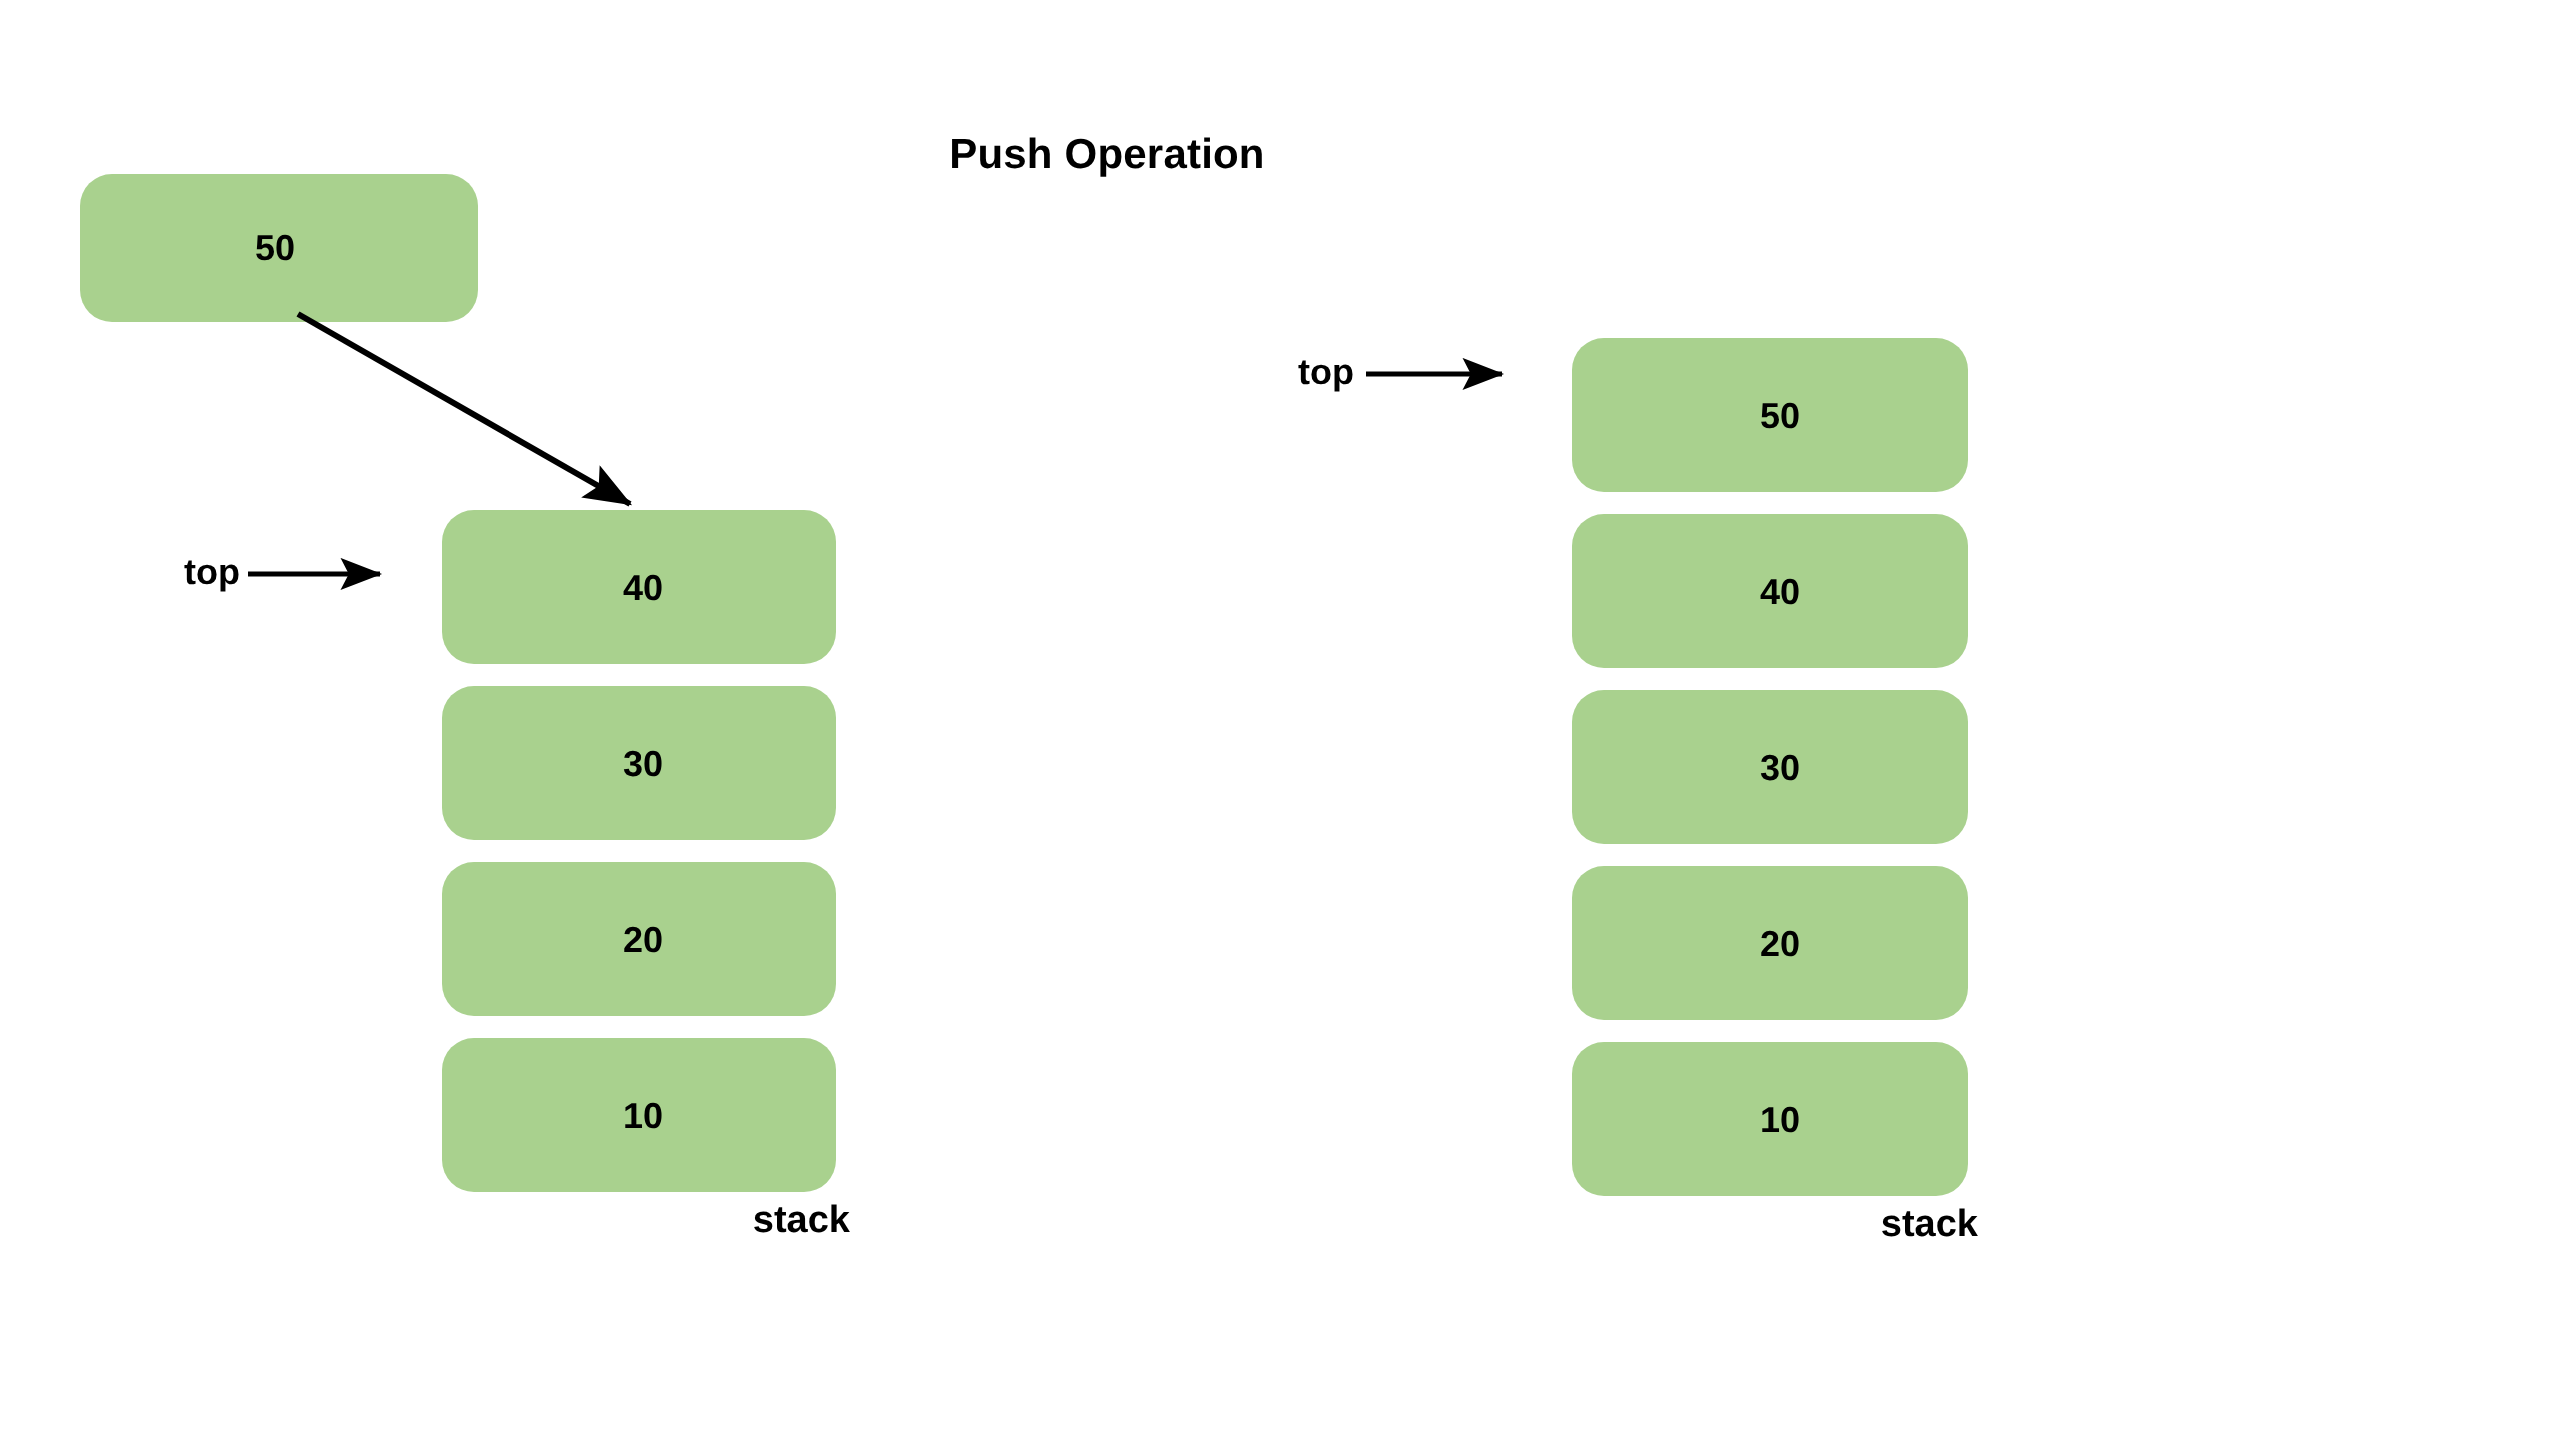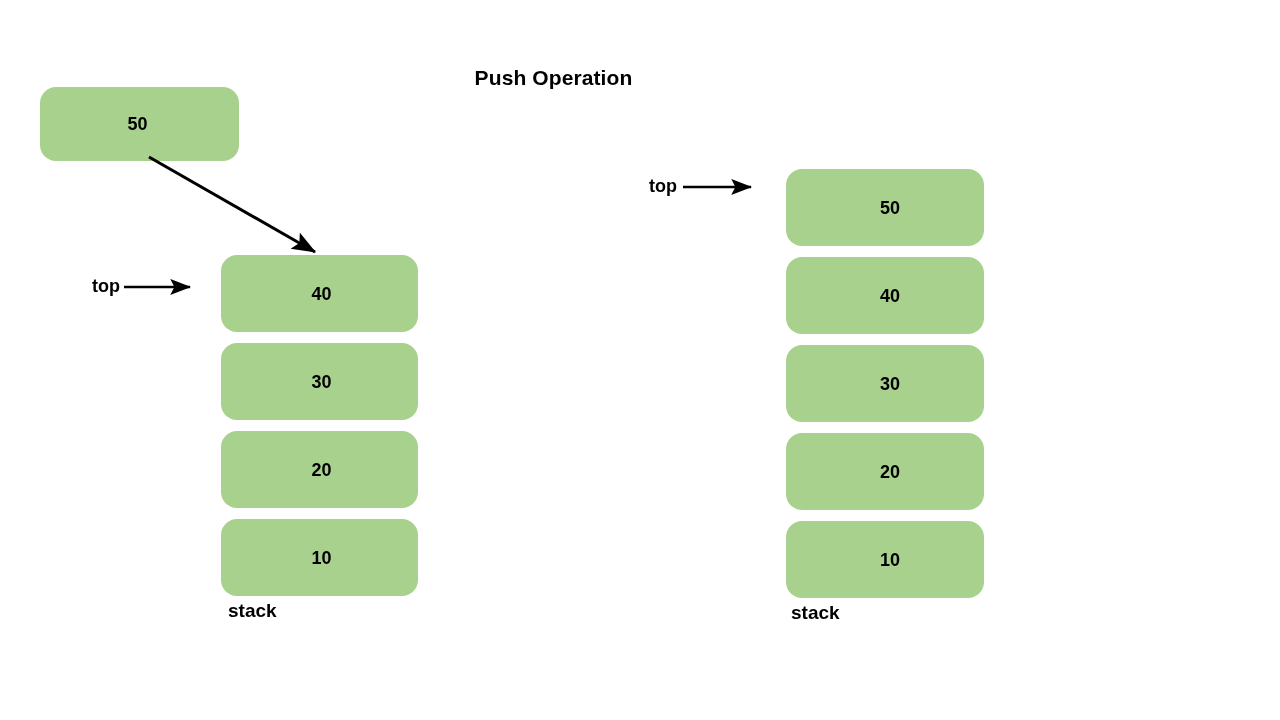--- a/index.html
+++ b/index.html
@@ -75,21 +75,21 @@
     margin-bottom: 11px;
   }
   .stack .node:last-of-type { margin-bottom: 0; }
   .stack-left .node .node-label  { transform: translateX(2px); }
   .stack-right .node .node-label { transform: translateX(5px); }
 
   
   .stack-caption {
     position: absolute;
     width: 100%;
-    text-align: left;
+    text-align: right;
     font-size: 19px;
     font-weight: bold;
     color: #000000;
   }
   .stack-left  .stack-caption { top: 345px; transform: translateX(7px); }
   .stack-right .stack-caption { top: 433px; transform: translateX(5px); }
 
   
   .top-pointer {
     position: absolute;

